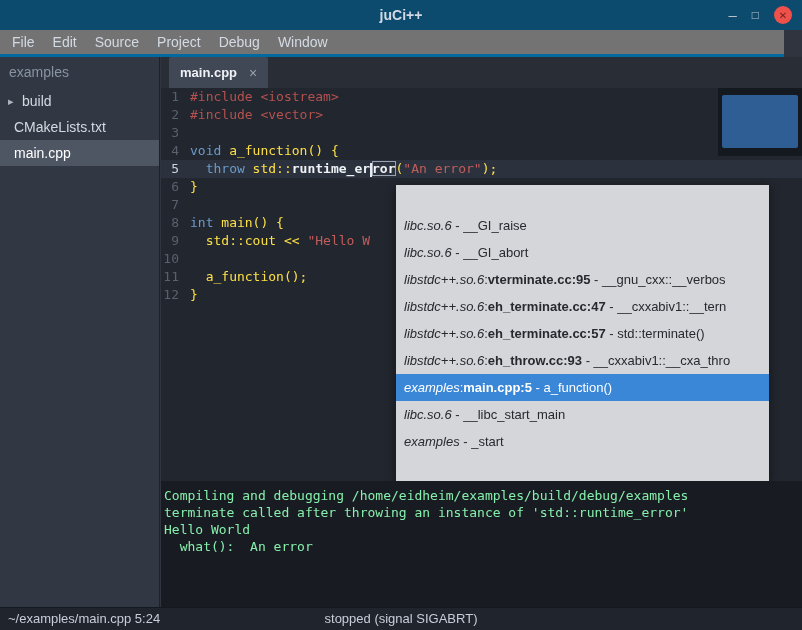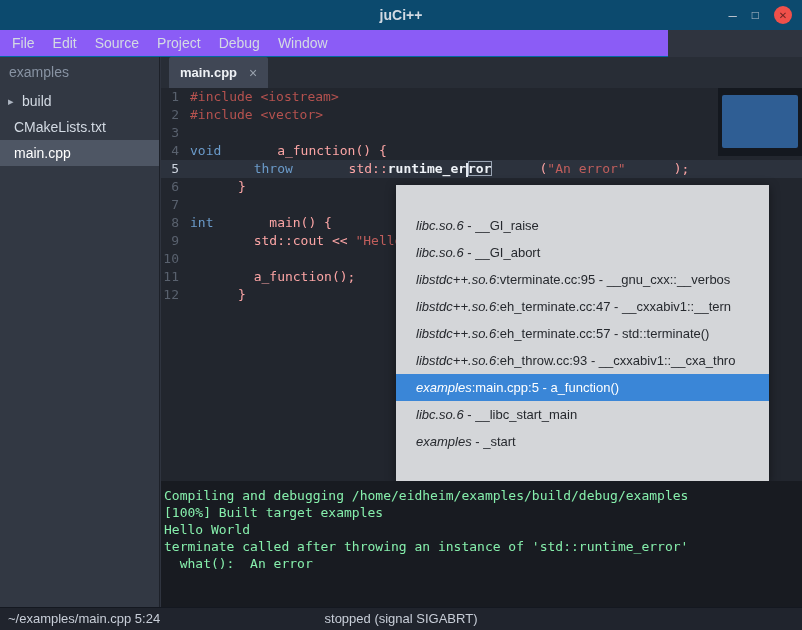--- a/index.html
+++ b/index.html
@@ -11,22 +11,22 @@
   .titlebar { position:absolute; left:0; top:0; width:802px; height:30px; background:#0c4a6e; }
   .title { position:absolute; left:0; top:0; width:100%; text-align:center; line-height:30px;
            color:#d3dae3; font-size:14px; font-weight:bold; }
   .controls { position:absolute; right:10px; top:0; height:30px; display:flex; align-items:center; gap:15px; }
   .btn-min { color:#b9c0cb; font-size:15px; line-height:10px; }
   .btn-max { color:#b9c0cb; font-size:12px; }
   .btn-close { width:18px; height:18px; border-radius:50%; background:var(--close-button,#f0504a);
                color:#6b2423; font-size:10px; display:flex; align-items:center; justify-content:center; }
 
   
-  .menubar { position:absolute; left:0; top:30px; width:668px; height:27px; background:#8b5cf6;
-             display:flex; align-items:center; padding-left:3px; border-bottom:1px solid #0369a1; }
+  .menubar { position:absolute; left:0; top:30px; width:784px; height:27px; background:#737373;
+             display:flex; align-items:center; padding-left:3px; border-bottom:3px solid #0369a1; }
   .menu-item { color:#d3dae3; font-size:14px; padding:0 9px; line-height:26px; }
 
   
   .sidebar { position:absolute; left:0; top:57px; width:160px; height:550px; background:#323843;
              border-right:1px solid #1d2129; }
   .sidebar-header { height:31px; line-height:31px; padding-left:9px; color:#8893a3; font-size:14px; }
   .tree-row { height:26px; display:flex; align-items:center; padding-left:8px;
               color:#d3dae3; font-size:14px; cursor:default; }
   .tree-row.selected { background:#4e5664; color:#ffffff; }
   .chevron { color:#aeb6c2; font-size:11px; width:14px; flex:none; }
@@ -40,40 +40,40 @@
   .tab-close { color:#9aa2ae; font-weight:normal; font-size:14px; }
 
   
   .editor { position:absolute; left:161px; top:88px; width:641px; height:393px; background:#22262e;
             overflow:hidden; font-family:"DejaVu Sans Mono", monospace; font-size:13px; }
   .code-line { display:flex; height:18px; line-height:18px; white-space:pre; }
   .code-line.current { background:#2c323d; }
   .line-num { width:26px; text-align:right; padding-right:8px; color:#59616e; flex:none; }
   .code-line.current .line-num { color:#ccd3dd; }
   .code-text { padding-left:3px; }
-  .seg-txt { color:#fca5a5;padding-left:48px; }
+  .seg-txt { color:#fde047; }
   .seg-kw  { color:var(--keyword,#6b9bca); }
   .seg-pre { color:var(--preprocessor,#b5524f); }
   .seg-str { color:var(--string,#c05e5c); }
   .seg-sym { color:#eef2f7; font-weight:bold; }
   .seg-symbox { color:#eef2f7; font-weight:bold; box-shadow:inset 0 0 0 1px #99a3b2; }
   .caret { display:inline-block; width:2px; height:14px; background:#e6ebf2; vertical-align:middle; }
 
   
   .tooltip-box { position:absolute; left:718px; top:88px; width:84px; height:68px; background:#14181f; }
   .tooltip-sel { position:absolute; left:4px; top:7px; right:4px; height:53px;
                  background:#2f5e94; border-radius:2px; }
 
   
   .callstack { position:absolute; left:396px; top:185px; width:373px; height:297px; background:#d4d6d9;
                box-shadow:0 2px 10px rgba(0,0,0,0.45); overflow:hidden; font-size:13px; color:#26292e; }
-  .stack-row { height:27px; line-height:27px; padding-left:20px; white-space:nowrap; overflow:hidden; }
+  .stack-row { height:27px; line-height:27px; padding-left:8px; white-space:nowrap; overflow:hidden; }
   .stack-row.selected { background:var(--accent-selection,#3a86d7); color:#ffffff; }
   .part-lib { font-style:italic; }
-  .part-loc { font-weight:normal; }
+  .part-loc { font-weight:bold; }
 
   
   .console { position:absolute; left:161px; top:481px; width:641px; height:126px; background:#181b21;
              font-family:"DejaVu Sans Mono", monospace; font-size:13px; color:#86efac;
              padding:6px 0 0 3px; overflow:hidden; }
   .console-line { height:17px; line-height:17px; white-space:pre; }
 
   
   .statusbar { position:absolute; left:0; top:607px; width:802px; height:23px; background:#20242d;
                border-top:1px solid #141820; color:#c8ced8; font-size:13px; }
@@ -158,23 +158,22 @@
         <div class="stack-row"><span class="part-lib">libstdc++.so.6</span><span class="part-plain">:</span><span class="part-loc">eh_throw.cc:93</span><span class="part-plain"> - __cxxabiv1::__cxa_thro</span></div>
         <div class="stack-row selected"><span class="part-lib">examples</span><span class="part-plain">:</span><span class="part-loc">main.cpp:5</span><span class="part-plain"> - a_function()</span></div>
         <div class="stack-row"><span class="part-lib">libc.so.6</span><span class="part-plain"> - __libc_start_main</span></div>
         <div class="stack-row"><span class="part-lib">examples</span><span class="part-plain"> - _start</span></div>
       </div>
   </div>
 
   <div class="console">
     <div>
         <div class="console-line">Compiling and debugging /home/eidheim/examples/build/debug/examples</div>
-        <div class="console-line">[100%] Built target examples</div>
+        <div class="console-line">terminate called after throwing an instance of 'std::runtime_error'</div>
         <div class="console-line">Hello World</div>
-        <div class="console-line">terminate called after throwing an instance of 'std::runtime_error'</div>
         <div class="console-line">  what():  An error</div>
       </div>
   </div>
 
   <div class="statusbar">
     <span class="status-center">stopped (signal SIGABRT)</span>
     <span class="status-left">~/examples/main.cpp 5:24</span>
   </div>
 
 </div>

